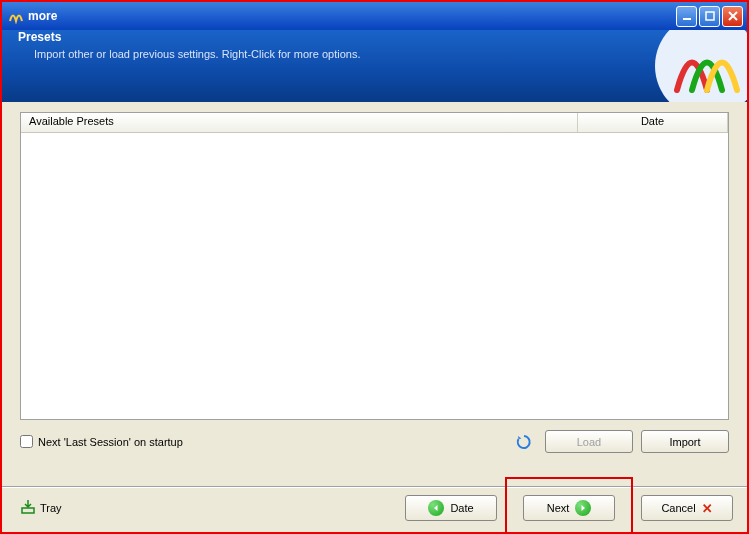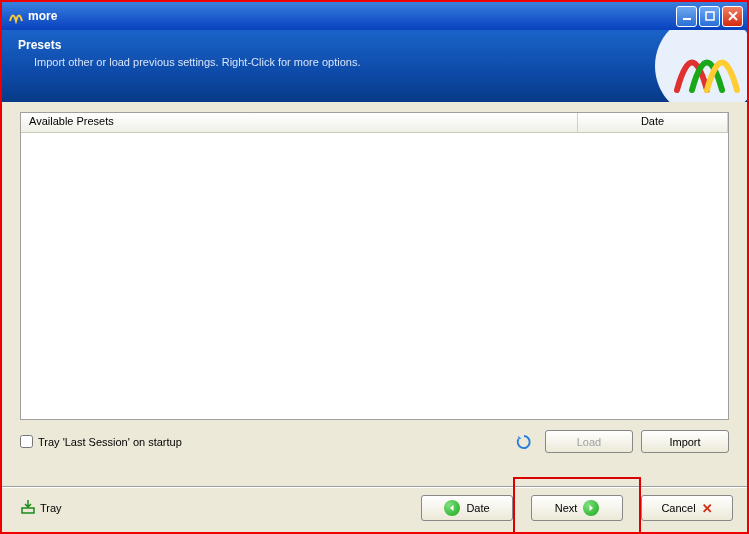--- a/index.html
+++ b/index.html
@@ -7,21 +7,21 @@
 body { border: 2px solid #e00; background: #ece9d8; }
 
 .titlebar { height: 28px; background: linear-gradient(to bottom, #3a81dd 0%, #1f5fd0 50%, #0842bd 100%); display: flex; align-items: center; padding: 0 4px 0 6px; color: #fff; }
 .titlebar .appicon { width: 16px; height: 16px; margin-right: 4px; display:flex; align-items:center; justify-content:center;}
 .titlebar .title { font-weight: bold; flex: 1; font-size: 12px; }
 .titlebar .winbtns { display: flex; gap: 2px; }
 .titlebar .winbtn { width: 21px; height: 21px; border: 1px solid #fff; border-radius: 3px; display: flex; align-items: center; justify-content: center; font-weight: bold; color: #fff; font-size: 11px; cursor: pointer; }
 .titlebar .winbtn.min, .titlebar .winbtn.max { background: linear-gradient(to bottom,#6fa8f0,#2a6fd6); }
 .titlebar .winbtn.close { background: linear-gradient(to bottom,#f08060,#d52a10); }
 
-.header { height: 72px; background: linear-gradient(to bottom,#1a63c8 0%,#0d4aa8 60%,#083a86 100%); color: #fff; padding: 8px 16px; position: relative; overflow: hidden; }
+.header { height: 72px; background: linear-gradient(to bottom,#1a63c8 0%,#0d4aa8 60%,#083a86 100%); color: #fff; padding: 0 16px; position: relative; overflow: hidden; }
 .header .htitle { font-weight: bold; font-size: 12px; margin-bottom: 4px; }
 .header .hdesc { font-size: 11px; margin-left: 16px; color: #d8e4fb; }
 .header .logo { position: absolute; right: 0; top: 0; width: 110px; height: 72px; }
 
 .content { padding: 10px 18px 0 18px; height: 370px; }
 .listview { border: 1px solid #a0a0a0; background: #ec4899; height: 308px; display: flex; flex-direction: column; }
 .listheader { display: flex; height: 20px; background: linear-gradient(to bottom,#fff,#f0f0e8); border-bottom: 1px solid #c8c8b8; }
 .listheader .col { padding: 2px 8px; border-right: 1px solid #d0d0c0; color: #000; font-size: 11px; }
 .listheader .col1 { flex: 1; }
 .listheader .col2 { width: 150px; text-align: center; }
@@ -31,21 +31,21 @@
 .chkwrap { display: flex; align-items: center; gap: 5px; flex: 1; }
 .chkwrap input { width: 13px; height: 13px; }
 .chkwrap label { font-size: 11px; }
 .refresh-icon { width:18px; height:18px; display:flex; align-items:center; justify-content:center; margin-right:4px;}
 
 .stdbtn { height: 23px; min-width: 88px; background: linear-gradient(to bottom,#fff,#ece9d8); border: 1px solid #888; border-radius: 3px; font-size: 11px; cursor: pointer; padding: 0 12px; }
 .stdbtn:disabled { color: #a0a0a0; cursor: default; }
 
 .separator { height: 2px; border-top: 1px solid #a0a0a0; border-bottom: 1px solid #fff; margin-top: 14px; }
 
-.footer { height: 40px; display: flex; align-items: center; padding: 0 14px; }
+.footer { height: 40px; display: flex; align-items: center; padding: 0 14px; gap: 8px; }
 .traybtn { display: flex; align-items: center; gap: 4px; cursor: pointer; padding: 2px 4px; }
 .spacer { flex: 1; }
 
 .navbtn { height: 26px; min-width: 92px; background: linear-gradient(to bottom,#fff,#ece9d8); border: 1px solid #888; border-radius: 3px; font-size: 11px; cursor: pointer; display: inline-flex; align-items: center; justify-content: center; gap: 6px; padding: 0 10px; }
 .highlight { border: 2px solid #d00; padding: 16px; display: inline-flex; }
 
 .arrow-circle { width: 16px; height: 16px; border-radius: 50%; display: flex; align-items: center; justify-content: center; color: #fff; font-size: 10px; font-weight: bold; }
 .green { background: radial-gradient(circle at 30% 30%, #7de07d, #1aa81a); }
 .redx { color: #d52a10; font-weight: bold; font-size: 13px; }
 </style>
@@ -97,21 +97,21 @@
     <div class="listheader">
       <div class="col col1">Available Presets</div>
       <div class="col col2">Date</div>
     </div>
     <div class="listbody"></div>
   </div>
 
   <div class="belowlist">
     <div class="chkwrap">
       <input type="checkbox" id="chk1" style="">
-      <label for="chk1">Tray 'Last Session' on startup</label>
+      <label for="chk1">Next 'Last Session' on startup</label>
     </div>
     <span class="refresh-icon">
       <svg width="16" height="16" viewBox="0 0 16 16">
           <path d="M8 2 A6 6 0 1 1 2.5 5" stroke="#2a7de0" stroke-width="2" fill="none"></path>
           <path d="M2 2 L2.5 5 L5.5 4.5 Z" fill="#2a7de0"></path>
         </svg>
     </span>
     <button class="stdbtn" disabled="">Load</button>
     <button class="stdbtn">Import</button>
   </div>

